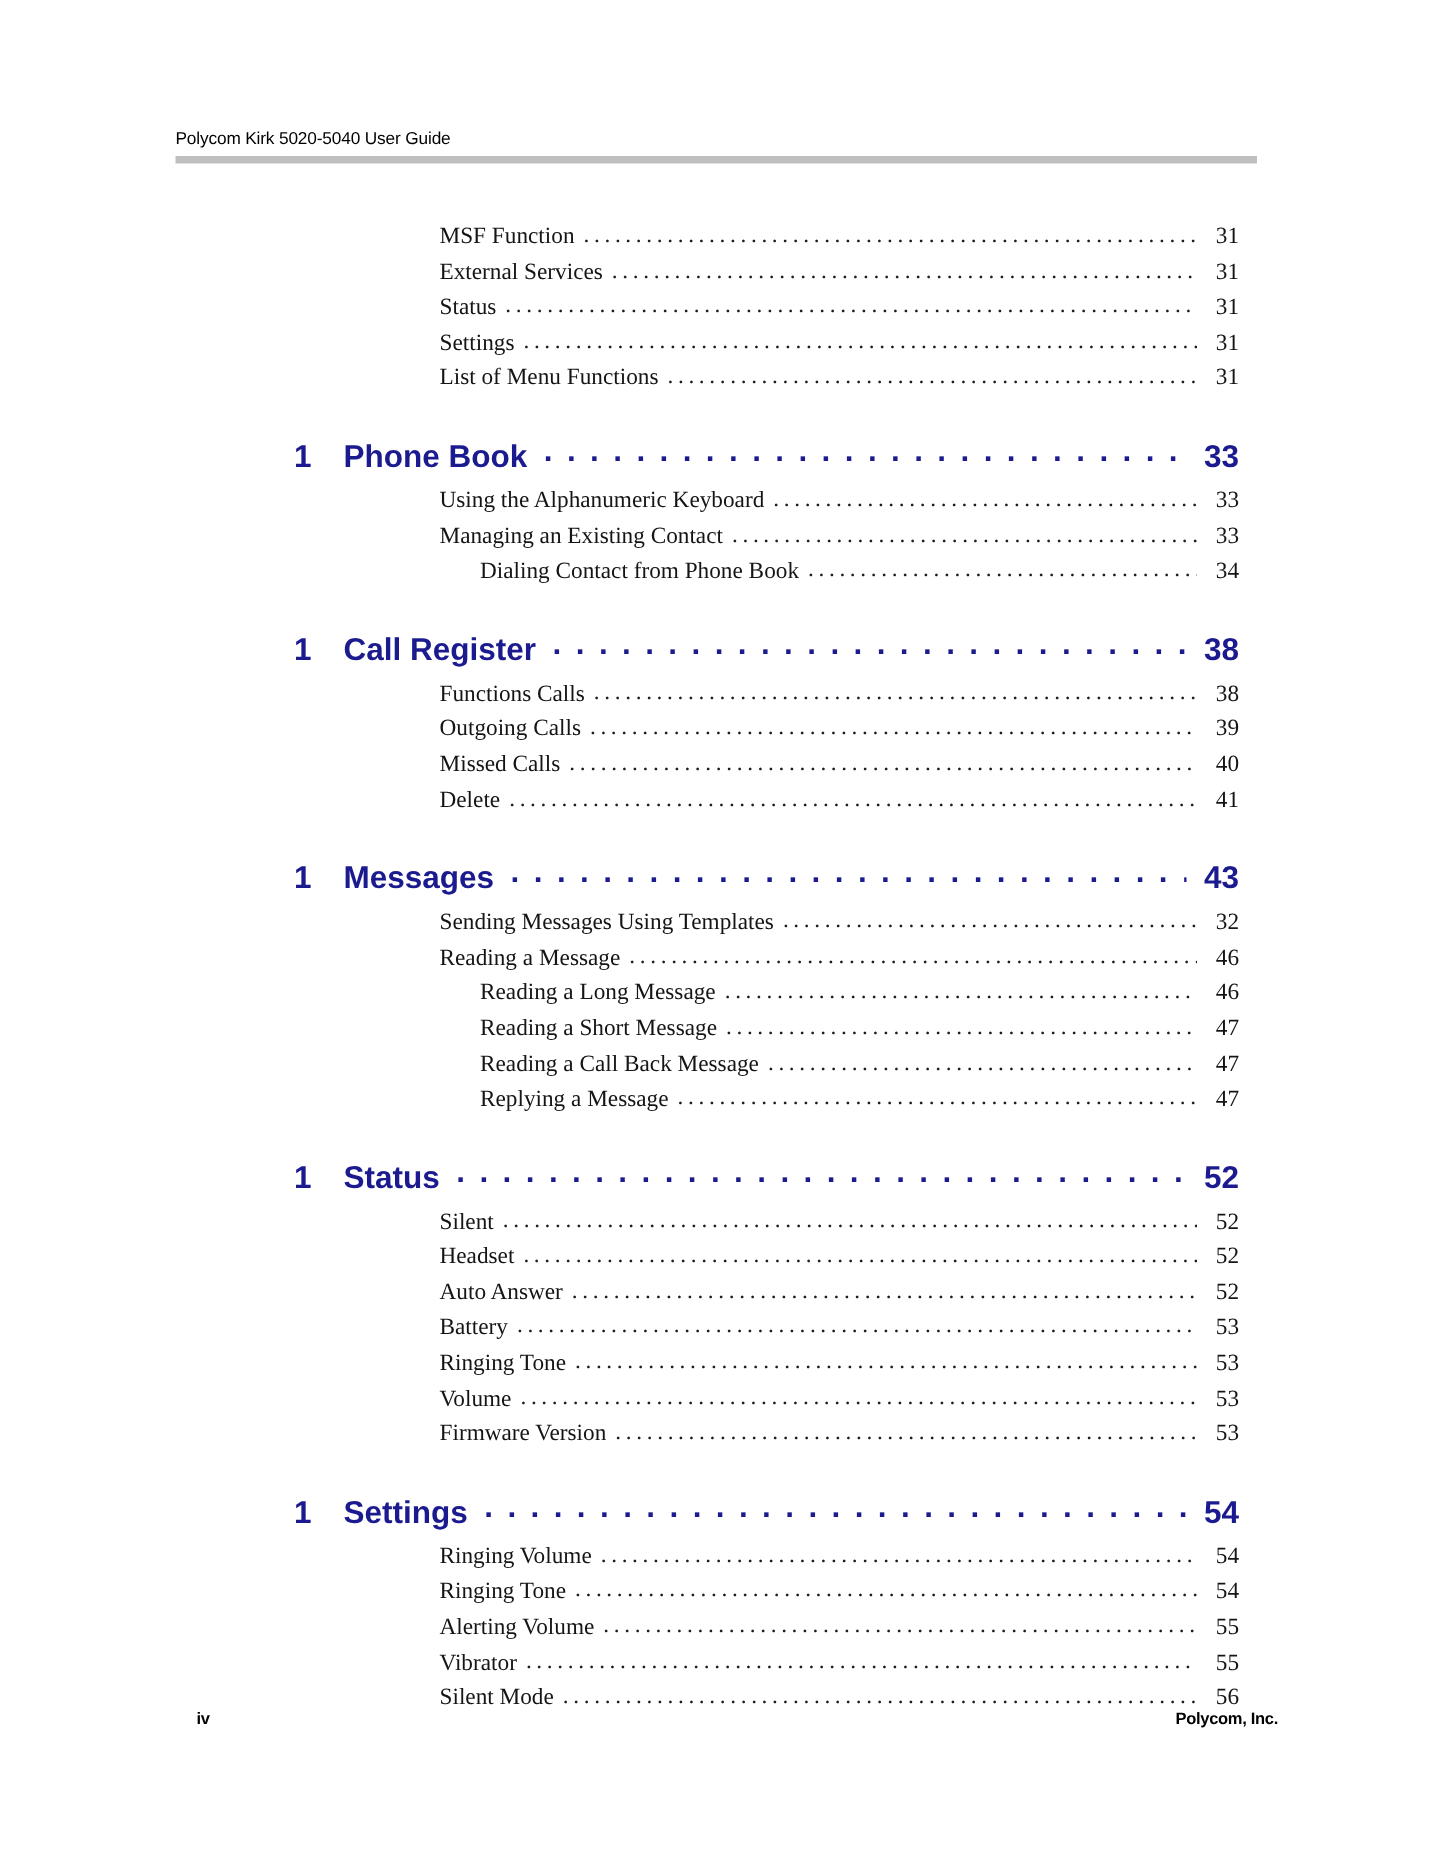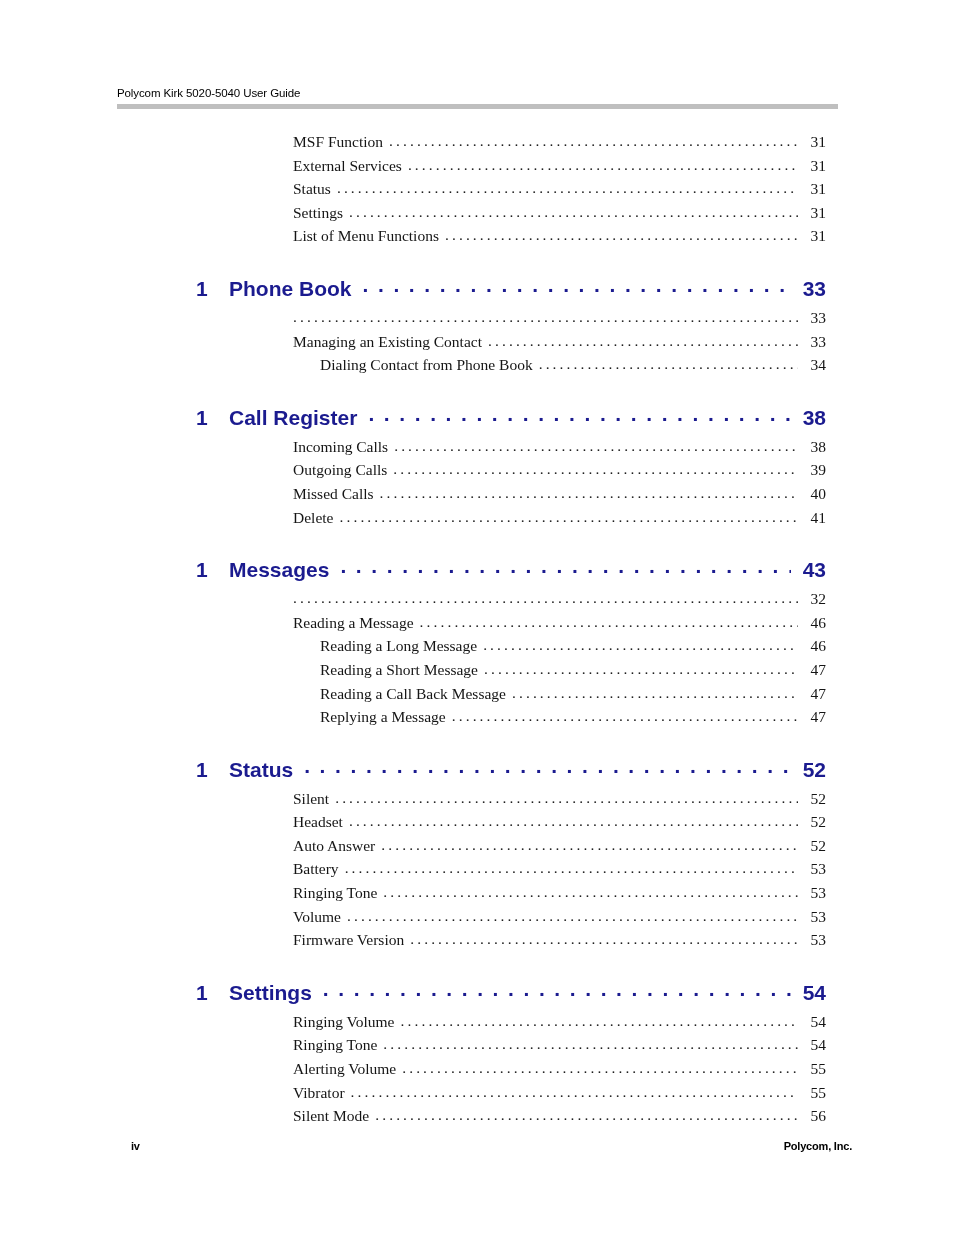--- a/index.html
+++ b/index.html
@@ -45,21 +45,21 @@
     top: 104px;
     width: 721px;
     height: 5px;
     background: #bfbfbf;
   }
 
   
   .toc {
     position: absolute;
     left: 0;
-    top: 130px;
+    top: 146px;
     width: 954px;
   }
 
   
   .row {
     display: flex;
     align-items: baseline;
     width: 100%;
     box-sizing: border-box;
     padding-right: 128px; 
@@ -207,20 +207,21 @@
       </div>
       <div style="height: 28px;"></div>
       <div class="row chapter">
         <span class="chapnum">1</span>
         <span class="label">Phone Book</span>
         <span class="leader">............................................................</span>
         <span class="pageno">33</span>
       </div>
       <div style="height: 4px;"></div>
       <div class="row lvl2">
+        <span class="label">Using the Alphanumeric Keyboard</span>
         <span class="leader">........................................................................................................................</span>
         <span class="pageno">33</span>
       </div>
       <div class="row lvl2">
         <span class="label">Managing an Existing Contact</span>
         <span class="leader">........................................................................................................................</span>
         <span class="pageno">33</span>
       </div>
       <div class="row lvl3">
         <span class="label">Dialing Contact from Phone Book</span>
@@ -229,21 +230,21 @@
       </div>
       <div style="height: 28px;"></div>
       <div class="row chapter">
         <span class="chapnum">1</span>
         <span class="label">Call Register</span>
         <span class="leader">............................................................</span>
         <span class="pageno">38</span>
       </div>
       <div style="height: 4px;"></div>
       <div class="row lvl2">
-        <span class="label">Incoming Calls</span>
+        <span class="label">Functions Calls</span>
         <span class="leader">........................................................................................................................</span>
         <span class="pageno">38</span>
       </div>
       <div class="row lvl2">
         <span class="label">Outgoing Calls</span>
         <span class="leader">........................................................................................................................</span>
         <span class="pageno">39</span>
       </div>
       <div class="row lvl2">
         <span class="label">Missed Calls</span>
@@ -257,20 +258,21 @@
       </div>
       <div style="height: 28px;"></div>
       <div class="row chapter">
         <span class="chapnum">1</span>
         <span class="label">Messages</span>
         <span class="leader">............................................................</span>
         <span class="pageno">43</span>
       </div>
       <div style="height: 4px;"></div>
       <div class="row lvl2">
+        <span class="label">Sending Messages Using Templates</span>
         <span class="leader">........................................................................................................................</span>
         <span class="pageno">32</span>
       </div>
       <div class="row lvl2">
         <span class="label">Reading a Message</span>
         <span class="leader">........................................................................................................................</span>
         <span class="pageno">46</span>
       </div>
       <div class="row lvl3">
         <span class="label">Reading a Long Message</span>

